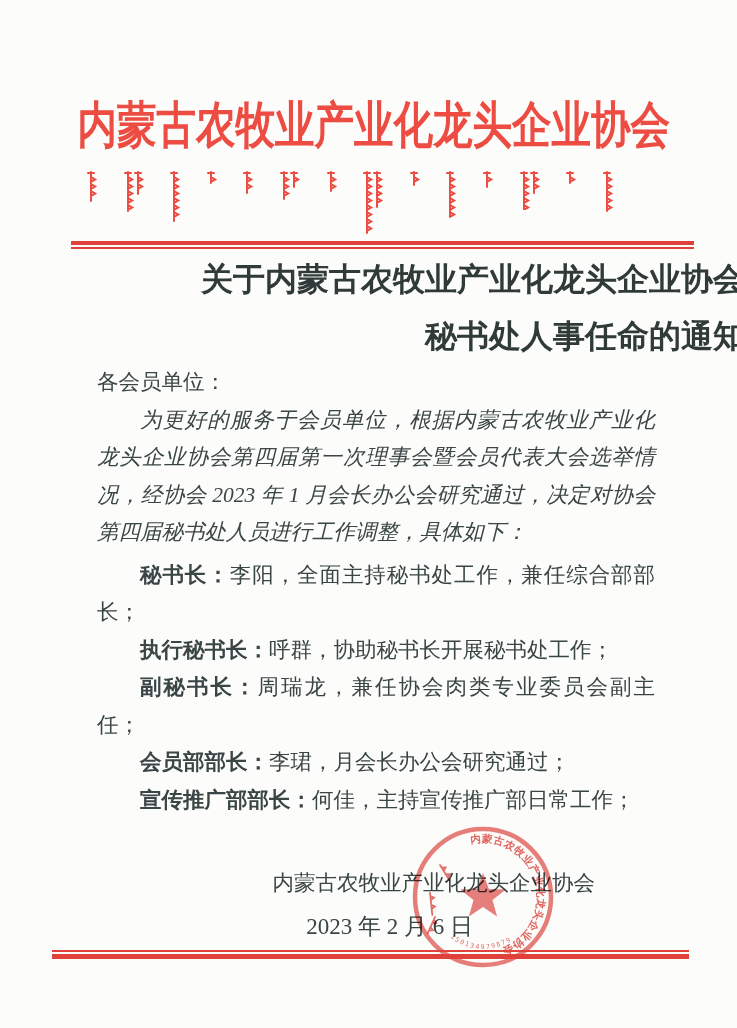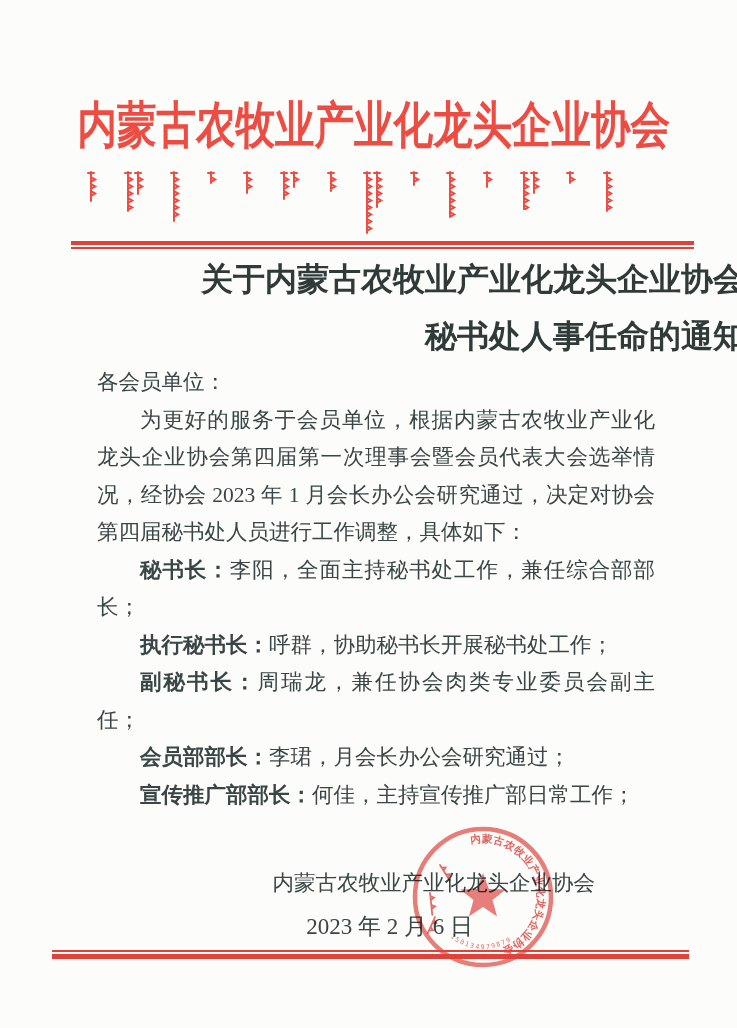--- a/index.html
+++ b/index.html
@@ -39,22 +39,22 @@
     color:var(--title-ink);
   }
   
   .body-block{
     position:absolute;top:364px;left:97px;width:558px;
     font-size:21.5px;line-height:37.5px;
     color:var(--ink);
     text-align:justify;
   }
   .salutation{text-indent:0;font-family:Liberation Serif, serif;}
-  .para{margin:0;text-indent:2em;}
-  .appointments{}
+  .para{margin:0;text-indent:2em;font-style:italic;}
+  .appointments{margin-top:5px;}
   .appointment{text-indent:2em;}
   .appointment .role{font-weight:bold;}
   
   .sig-org{
     position:absolute;top:868px;right:142px;
     font-size:21.5px;color:var(--ink);white-space:nowrap;
   }
   .sig-date{
     position:absolute;top:911px;right:264px;
     font-size:23px;color:var(--ink);white-space:nowrap;

